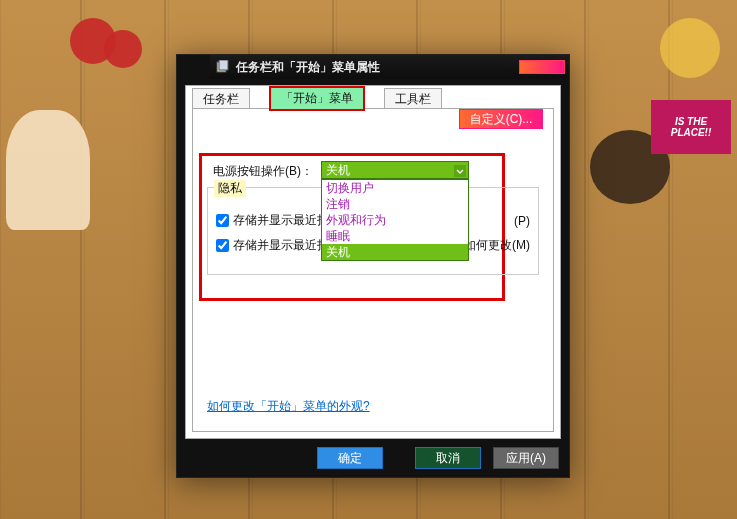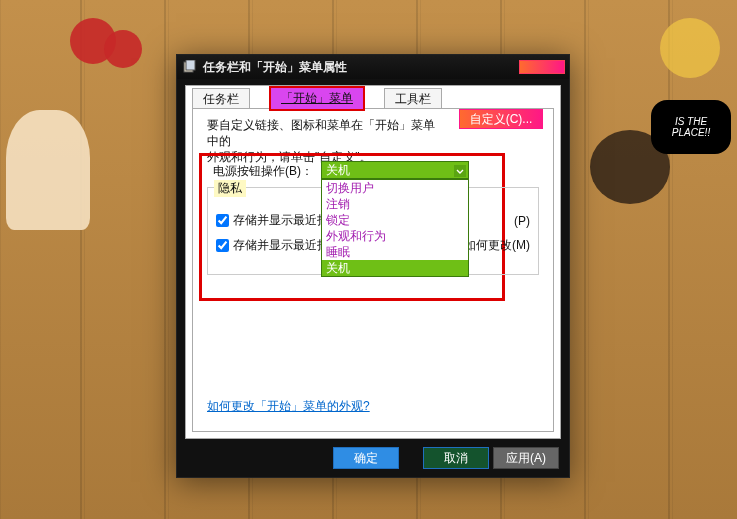--- a/index.html
+++ b/index.html
@@ -38,20 +38,21 @@
     box-shadow: 0 4px 30px rgba(0,0,0,.5);
     color: #eee;
   }
 
   .titlebar {
     height: 24px;
     display: flex;
     align-items: center;
     padding: 0 4px 0 6px;
     background: linear-gradient(#1a1a1a,#0d0d0d);
+    margin-left: 33px;
   }
   .titlebar .titleicon { width: 14px; height: 14px; margin-right: 6px; }
   .titlebar .titleicon svg { width:14px; height:14px; display:block; }
   .titlebar .titletext { font-size: 12px; font-weight: bold; color:#eaeaea; }
   .titlebar .spacer { flex:1; }
   .titlebar .closestrip { width: 44px; height: 12px; background: linear-gradient(90deg,#ff6a2f,#ff1786); border:1px solid #ff3a5a; }
 
   .client {
     position: absolute;
     left: 8px; right: 8px; top: 30px; bottom: 38px;
@@ -65,21 +66,21 @@
   .tab {
     padding: 2px 10px 3px;
     background: #f5f5f5;
     border: 1px solid #aaa;
     border-bottom: none;
     margin-right: 20px;
     font-size: 12px;
     position: relative;
     top: 3px;
   }
-  .tab.active { background:#d946ef; top:2px; z-index:2;text-decoration:underline; }
+  .tab.active { background:#86efac; top:2px; z-index:2; }
   .tab.highlighted { outline: 2px solid #d00; outline-offset: -1px; }
 
   .panel {
     position: absolute;
     left: 6px; right: 6px; top: 22px; bottom: 6px;
     border: 1px solid #aaa;
     background:#fff;
   }
 
   .desc { position:absolute; left:14px; top:8px; right:110px; line-height:16px; }
@@ -137,39 +138,39 @@
   .chk { display:flex; align-items:center; margin:8px 0 0; font-size:12px; }
   .chk input { margin:0 4px 0 0; }
   .chk .tail { margin-left:auto; padding-left:8px; white-space:nowrap; }
 
   .link {
     position:absolute; left:14px; bottom:16px;
     color:#0066cc; text-decoration:underline;margin-top:40px;
   }
 
   .buttons {
-    position:absolute; right:10px; bottom:8px; display:flex; gap:4px;
+    position:absolute; right:10px; bottom:8px; display:flex; gap:12px;
   }
   .btn {
     width:64px; height:20px; line-height:20px; text-align:center;
     font-size:12px; color:#fff;
     background:#2f8de4; border:1px solid #1f6fbf;
   }
   .btn.alt { background:#666; border:1px solid #444; }
   .btn.cancel { background:#14532d;margin-left:20px; }
 </style>
 </head>
 <body>
 
 <div class="blob red" style="left:70px; top:18px; width:46px; height:46px;"></div>
 <div class="blob red" style="left:104px; top:30px; width:38px; height:38px;"></div>
 <div class="blob cream" style="left:6px; top:110px; width:84px; height:120px; border-radius:40% 40% 10% 10%;"></div>
 <div class="blob dark" style="left:590px; top:130px; width:80px; height:74px;"></div>
 <div class="blob yellow" style="left:660px; top:18px; width:60px; height:60px; opacity:.7;"></div>
-<div style="position:absolute; right:6px; top:100px; width:76px; height:50px; background:#000000; color:#fff; font-style:italic; font-weight:normal; font-size:10px; display:flex; align-items:center; justify-content:center; text-align:center; padding:2px;border-radius:16px;">IS THE<br>PLACE!!</div>
+<div style="position:absolute; right:6px; top:100px; width:76px; height:50px; background:#be185d; color:#fff; font-style:italic; font-weight:bold; font-size:10px; display:flex; align-items:center; justify-content:center; text-align:center; padding:2px;">IS THE<br>PLACE!!</div>
 
 <div class="window">
 
   <div class="titlebar">
     <span class="titleicon">
       <svg viewBox="0 0 14 14">
           <rect x="1" y="2" width="9" height="10" fill="#e0d8c4" stroke="#555"></rect>
           <rect x="3" y="0" width="9" height="10" fill="#cfd9e6" stroke="#555"></rect>
         </svg>
     </span>
@@ -181,24 +182,20 @@
   <div class="client">
 
     <div class="tabs">
       <div class="tab">任务栏</div>
       <div class="tab active highlighted">「开始」菜单</div>
       <div class="tab">工具栏</div>
     </div>
 
     <div class="panel">
 
-      <div class="desc">
-        <span>要自定义链接、图标和菜单在「开始」菜单中的</span><br>
-        <span>外观和行为，请单击"自定义"。</span>
-      </div>
 
       <div class="customize-btn">自定义(C)...</div>
 
       <div class="redbox"></div>
 
       <div class="row-power">
         <span class="lbl">电源按钮操作(B)：</span>
       </div>
 
       <div class="combo">
@@ -207,21 +204,20 @@
           <svg viewBox="0 0 12 12">
               <rect width="12" height="12" fill="#5aa512"></rect>
               <path d="M3 5l3 3 3-3" stroke="#fff" stroke-width="1.4" fill="none"></path>
             </svg>
         </span>
       </div>
 
       <div class="combo-list">
         <div class="combo-item">切换用户</div>
         <div class="combo-item">注销</div>
-        <div class="combo-item">锁定</div>
         <div class="combo-item">外观和行为</div>
         <div class="combo-item">睡眠</div>
         <div class="combo-item selected">关机</div>
       </div>
 
       <div class="fieldset">
         <span class="legend">隐私</span>
 
         <label class="chk" style="margin-top:14px;">
           <input type="checkbox" checked="" style="">

